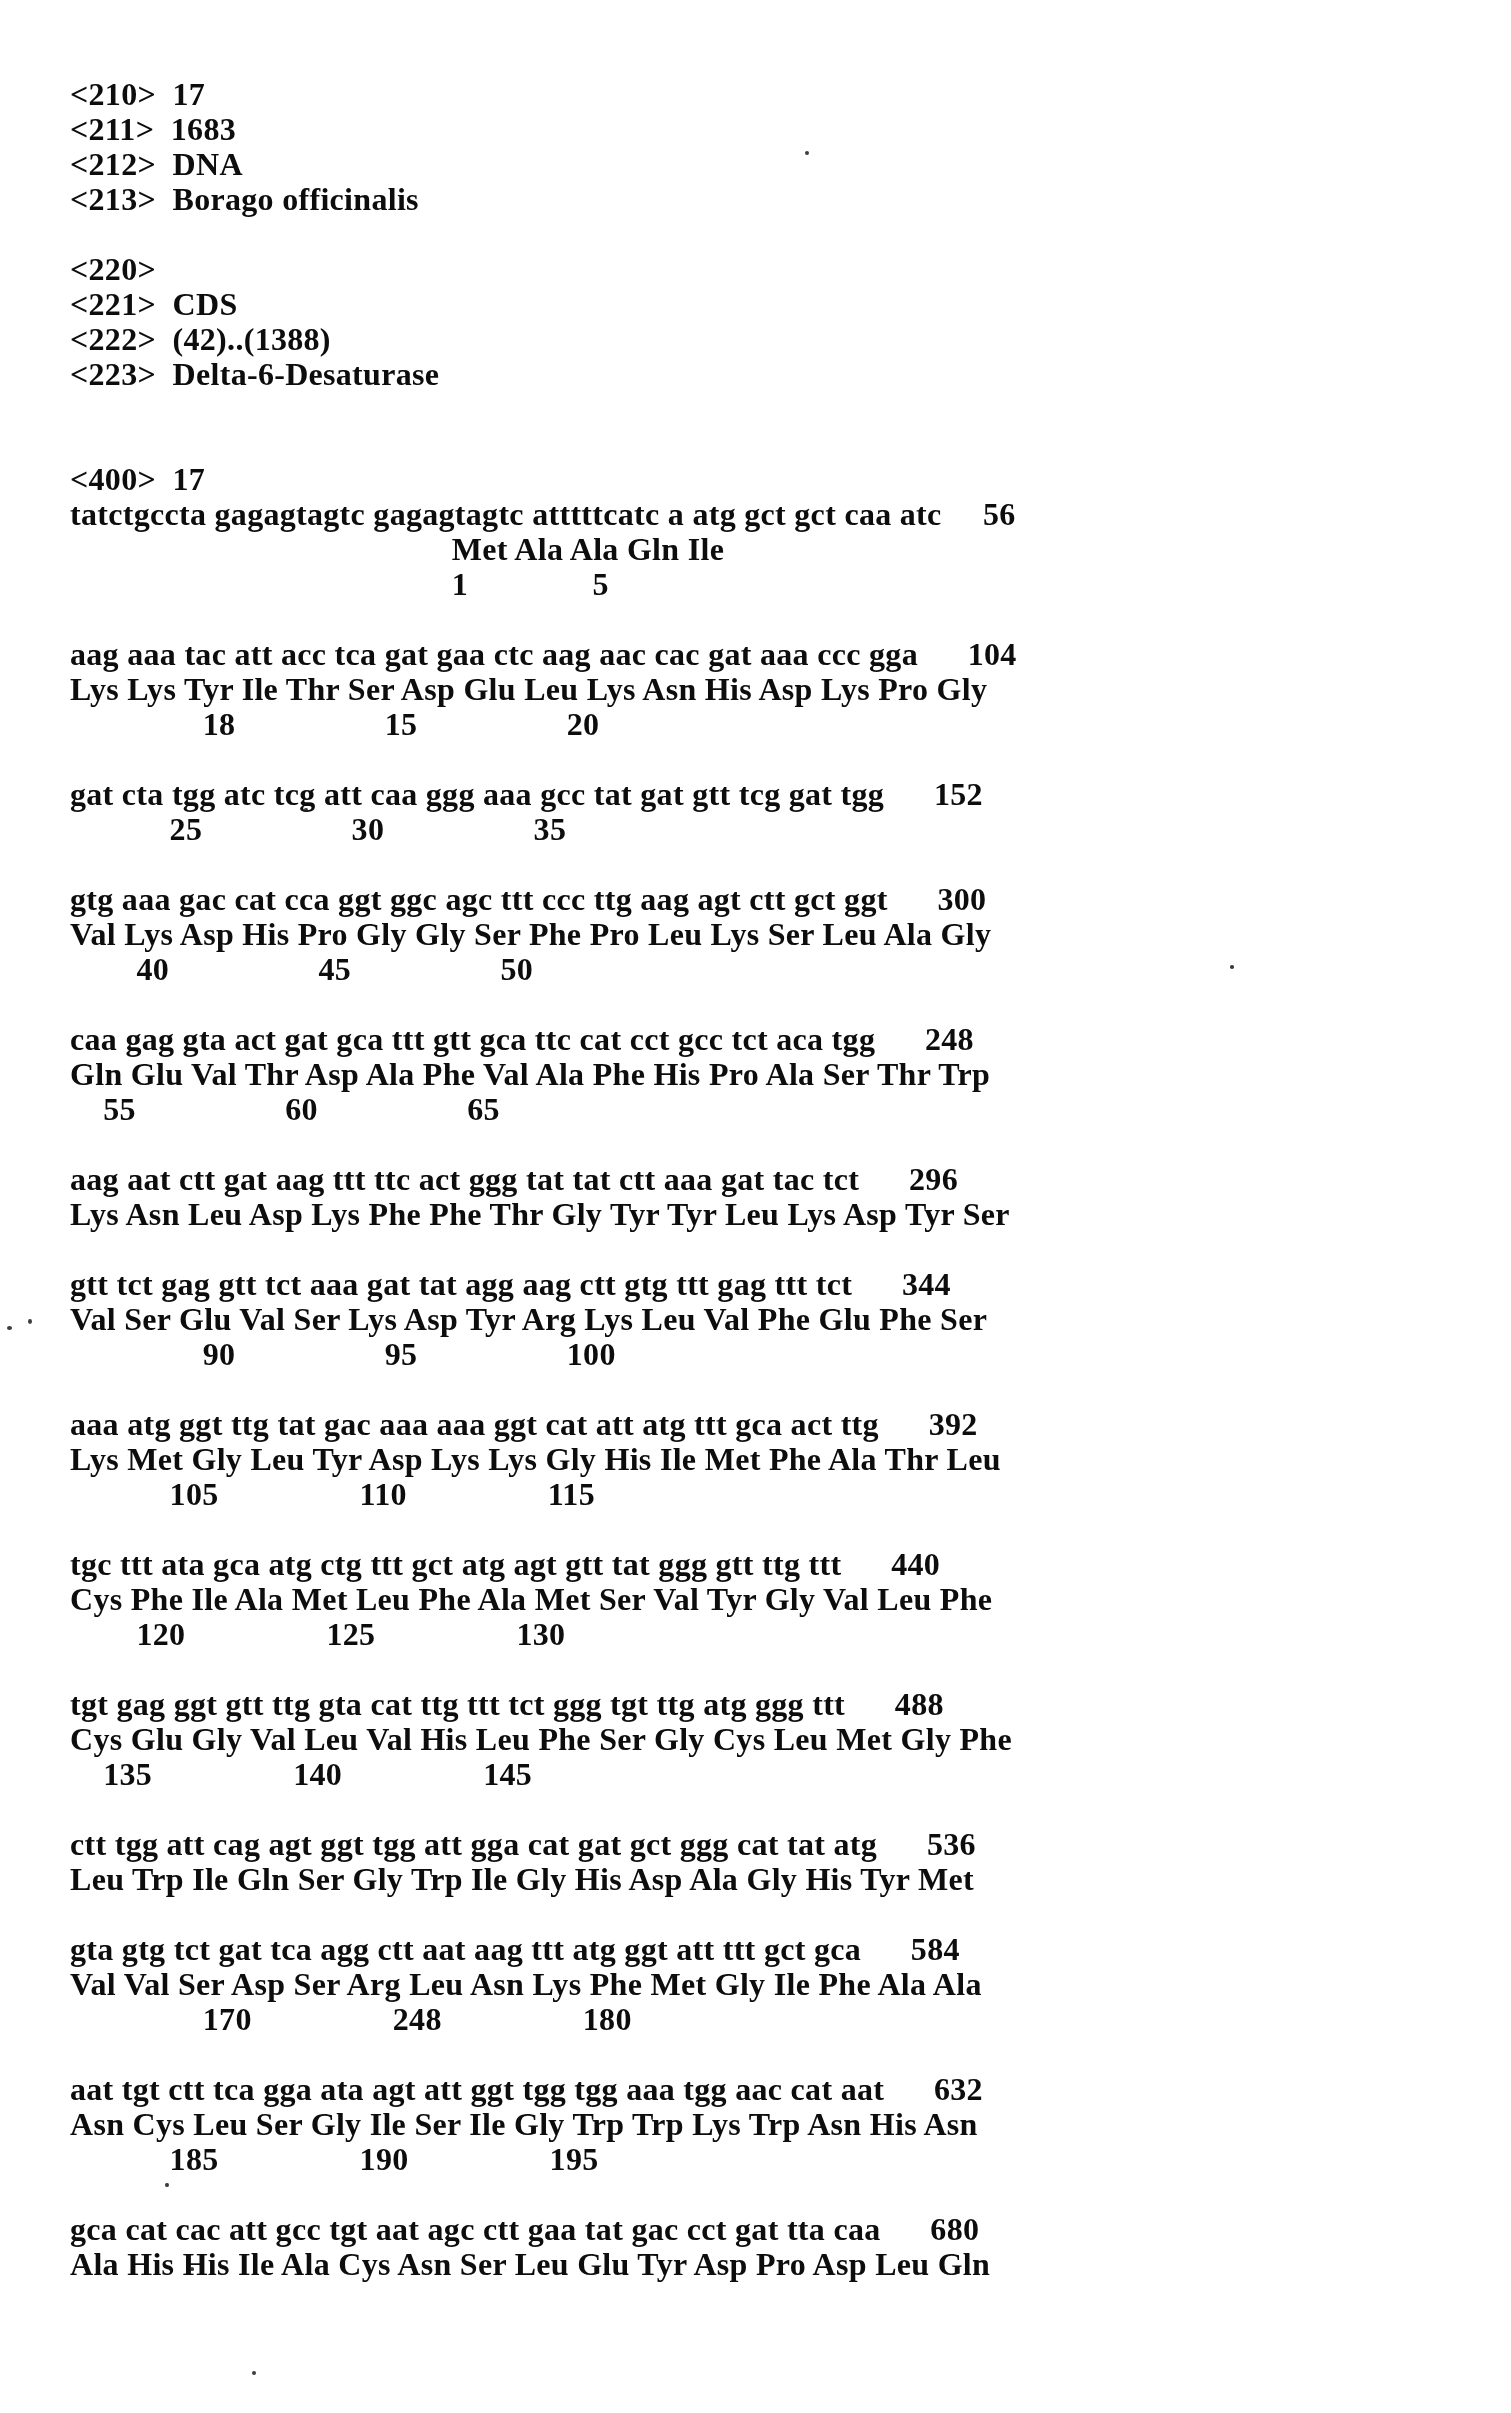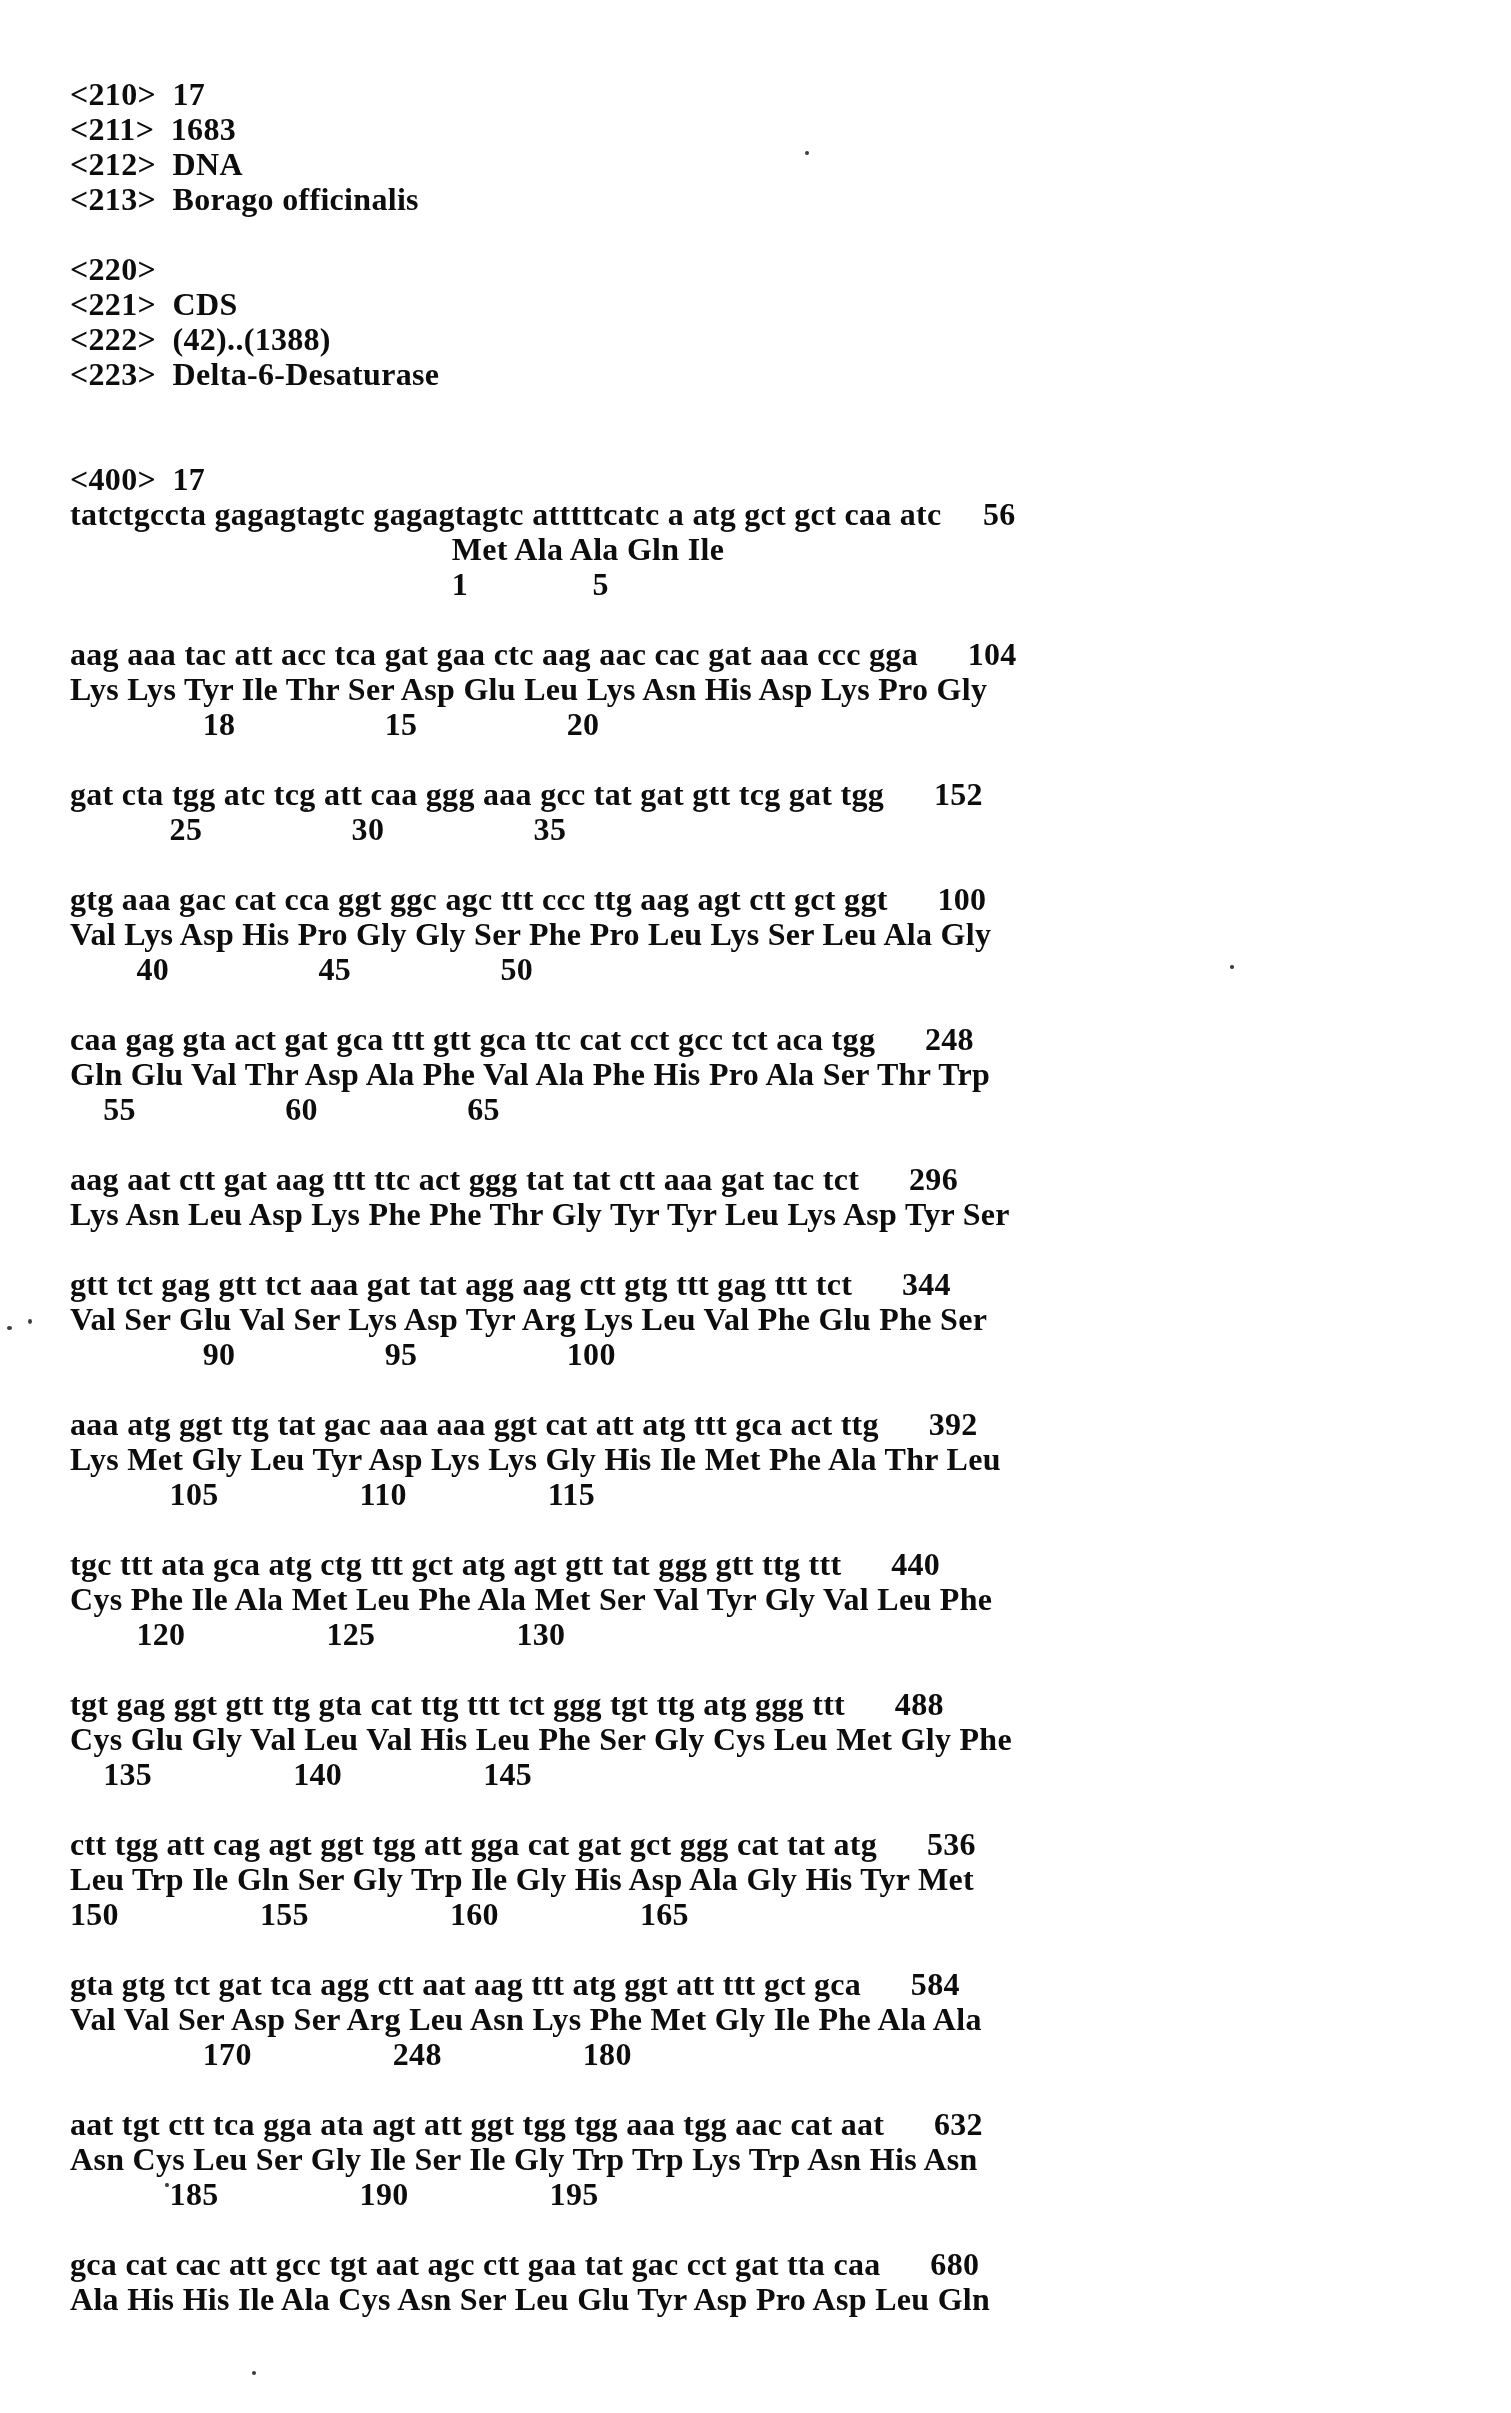--- a/index.html
+++ b/index.html
@@ -53,21 +53,21 @@
       <div class="line">                                              Met Ala Ala Gln Ile</div>
       <div class="line">                                              1               5</div>
       <div class="line"> </div>
       <div class="line"><span>aag aaa tac att acc tca gat gaa ctc aag aac cac gat aaa ccc gga      </span><span>104</span></div>
       <div class="line">Lys Lys Tyr Ile Thr Ser Asp Glu Leu Lys Asn His Asp Lys Pro Gly</div>
       <div class="line">                18                  15                  20</div>
       <div class="line"> </div>
       <div class="line"><span>gat cta tgg atc tcg att caa ggg aaa gcc tat gat gtt tcg gat tgg      </span><span>152</span></div>
       <div class="line">            25                  30                  35</div>
       <div class="line"> </div>
-      <div class="line"><span>gtg aaa gac cat cca ggt ggc agc ttt ccc ttg aag agt ctt gct ggt      </span><span>100</span></div>
+      <div class="line"><span>gtg aaa gac cat cca ggt ggc agc ttt ccc ttg aag agt ctt gct ggt      </span><span>300</span></div>
       <div class="line">Val Lys Asp His Pro Gly Gly Ser Phe Pro Leu Lys Ser Leu Ala Gly</div>
       <div class="line">        40                  45                  50</div>
       <div class="line"> </div>
       <div class="line"><span>caa gag gta act gat gca ttt gtt gca ttc cat cct gcc tct aca tgg      </span><span>248</span></div>
       <div class="line">Gln Glu Val Thr Asp Ala Phe Val Ala Phe His Pro Ala Ser Thr Trp</div>
       <div class="line">    55                  60                  65</div>
       <div class="line"> </div>
       <div class="line"><span>aag aat ctt gat aag ttt ttc act ggg tat tat ctt aaa gat tac tct      </span><span>296</span></div>
       <div class="line">Lys Asn Leu Asp Lys Phe Phe Thr Gly Tyr Tyr Leu Lys Asp Tyr Ser</div>
       <div class="line"> </div>
@@ -82,21 +82,20 @@
       <div class="line"><span>tgc ttt ata gca atg ctg ttt gct atg agt gtt tat ggg gtt ttg ttt      </span><span>440</span></div>
       <div class="line">Cys Phe Ile Ala Met Leu Phe Ala Met Ser Val Tyr Gly Val Leu Phe</div>
       <div class="line">        120                 125                 130</div>
       <div class="line"> </div>
       <div class="line"><span>tgt gag ggt gtt ttg gta cat ttg ttt tct ggg tgt ttg atg ggg ttt      </span><span>488</span></div>
       <div class="line">Cys Glu Gly Val Leu Val His Leu Phe Ser Gly Cys Leu Met Gly Phe</div>
       <div class="line">    135                 140                 145</div>
       <div class="line"> </div>
       <div class="line"><span>ctt tgg att cag agt ggt tgg att gga cat gat gct ggg cat tat atg      </span><span>536</span></div>
       <div class="line">Leu Trp Ile Gln Ser Gly Trp Ile Gly His Asp Ala Gly His Tyr Met</div>
-      <div class="line">150                 155                 160                 165</div>
       <div class="line"> </div>
       <div class="line"><span>gta gtg tct gat tca agg ctt aat aag ttt atg ggt att ttt gct gca      </span><span>584</span></div>
       <div class="line">Val Val Ser Asp Ser Arg Leu Asn Lys Phe Met Gly Ile Phe Ala Ala</div>
       <div class="line">                170                 248                 180</div>
       <div class="line"> </div>
       <div class="line"><span>aat tgt ctt tca gga ata agt att ggt tgg tgg aaa tgg aac cat aat      </span><span>632</span></div>
       <div class="line">Asn Cys Leu Ser Gly Ile Ser Ile Gly Trp Trp Lys Trp Asn His Asn</div>
       <div class="line">            185                 190                 195</div>
       <div class="line"> </div>
       <div class="line"><span>gca cat cac att gcc tgt aat agc ctt gaa tat gac cct gat tta caa      </span><span>680</span></div>

